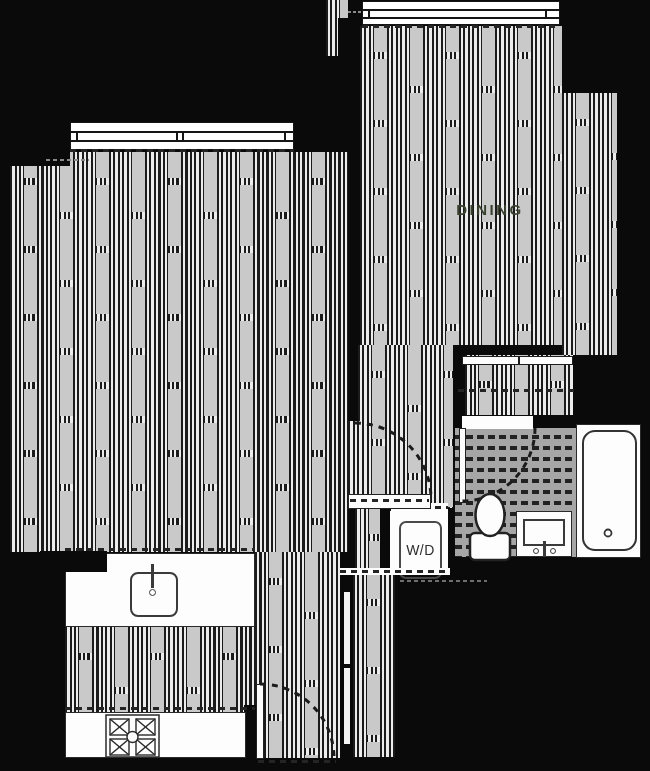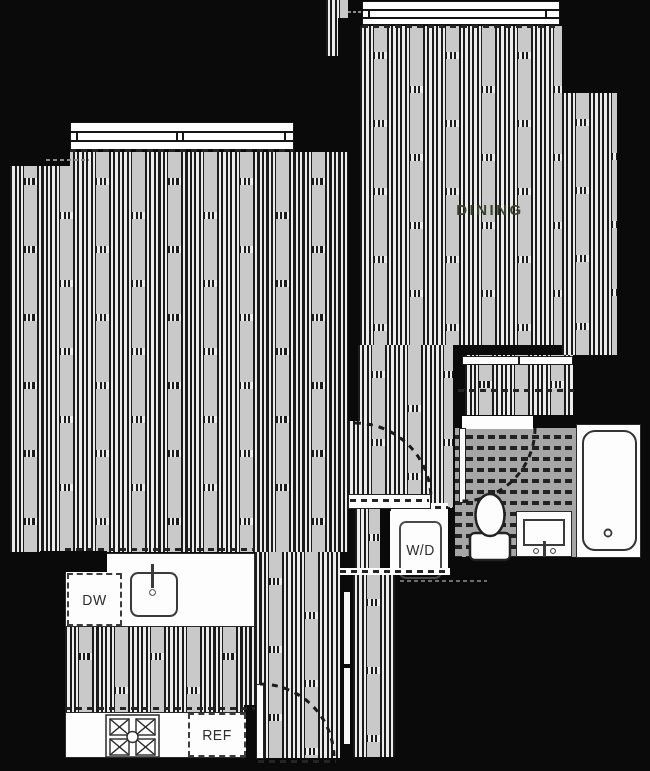--- a/index.html
+++ b/index.html
@@ -74,32 +74,26 @@
     <div class="winline" style="top:7px;"></div>
     <div class="winline" style="top:15px;"></div>
     <div class="wintick" style="left:5px;top:7px;height:9px;"></div>
     <div class="wintick" style="left:182px;top:7px;height:9px;"></div>
   </div>
   <div class="abs dash-h" style="left:362px;top:25px;width:198px;"></div>
 
   <div class="abs white b15" style="left:65px;top:553px;width:190px;height:74px;"></div>
   <div class="abs wallpatch" style="left:40px;top:551px;width:67px;height:21px;"></div>
   <div class="abs dash-h" style="left:65px;top:548px;width:190px;"></div>
-  <div class="abs dashed-box" style="left:67px;top:573px;width:55px;height:53px;">
-    <span class="fixture-label">DW</span>
-  </div>
   <div class="abs white" style="left:130px;top:572px;width:48px;height:45px;border:2px solid #3a3a3a;border-radius:8px;box-sizing:border-box;"></div>
   <div class="abs" style="left:151px;top:564px;width:3px;height:24px;background:#3a3a3a;"></div>
   <div class="abs" style="left:149px;top:589px;width:7px;height:7px;border:1.5px solid #3a3a3a;border-radius:50%;background:#fff;box-sizing:border-box;"></div>
 
   <div class="abs white b15" style="left:65px;top:712px;width:181px;height:46px;"></div>
   <div class="abs dash-h" style="left:65px;top:707px;width:190px;"></div>
-  <div class="abs dashed-box" style="left:188px;top:713px;width:58px;height:44px;">
-    <span class="fixture-label">REF</span>
-  </div>
 
   <div class="abs white" style="left:390px;top:511px;width:58px;height:59px;"></div>
   <div class="abs" style="left:399px;top:521px;width:43px;height:58px;border:2px solid #4a4a4a;border-radius:7px;box-sizing:border-box;display:flex;align-items:center;justify-content:center;">
     <span class="fixture-label">W/D</span>
   </div>
   <div class="abs white" style="left:391px;top:503px;width:57px;height:9px;"></div>
   <div class="abs dash-h" style="left:391px;top:506px;width:57px;"></div>
   <div class="abs white" style="left:340px;top:568px;width:110px;height:7px;"></div>
   <div class="abs dash-h" style="left:340px;top:570px;width:110px;"></div>
   <div class="abs slot" style="left:344px;top:592px;width:6px;height:152px;"></div>

